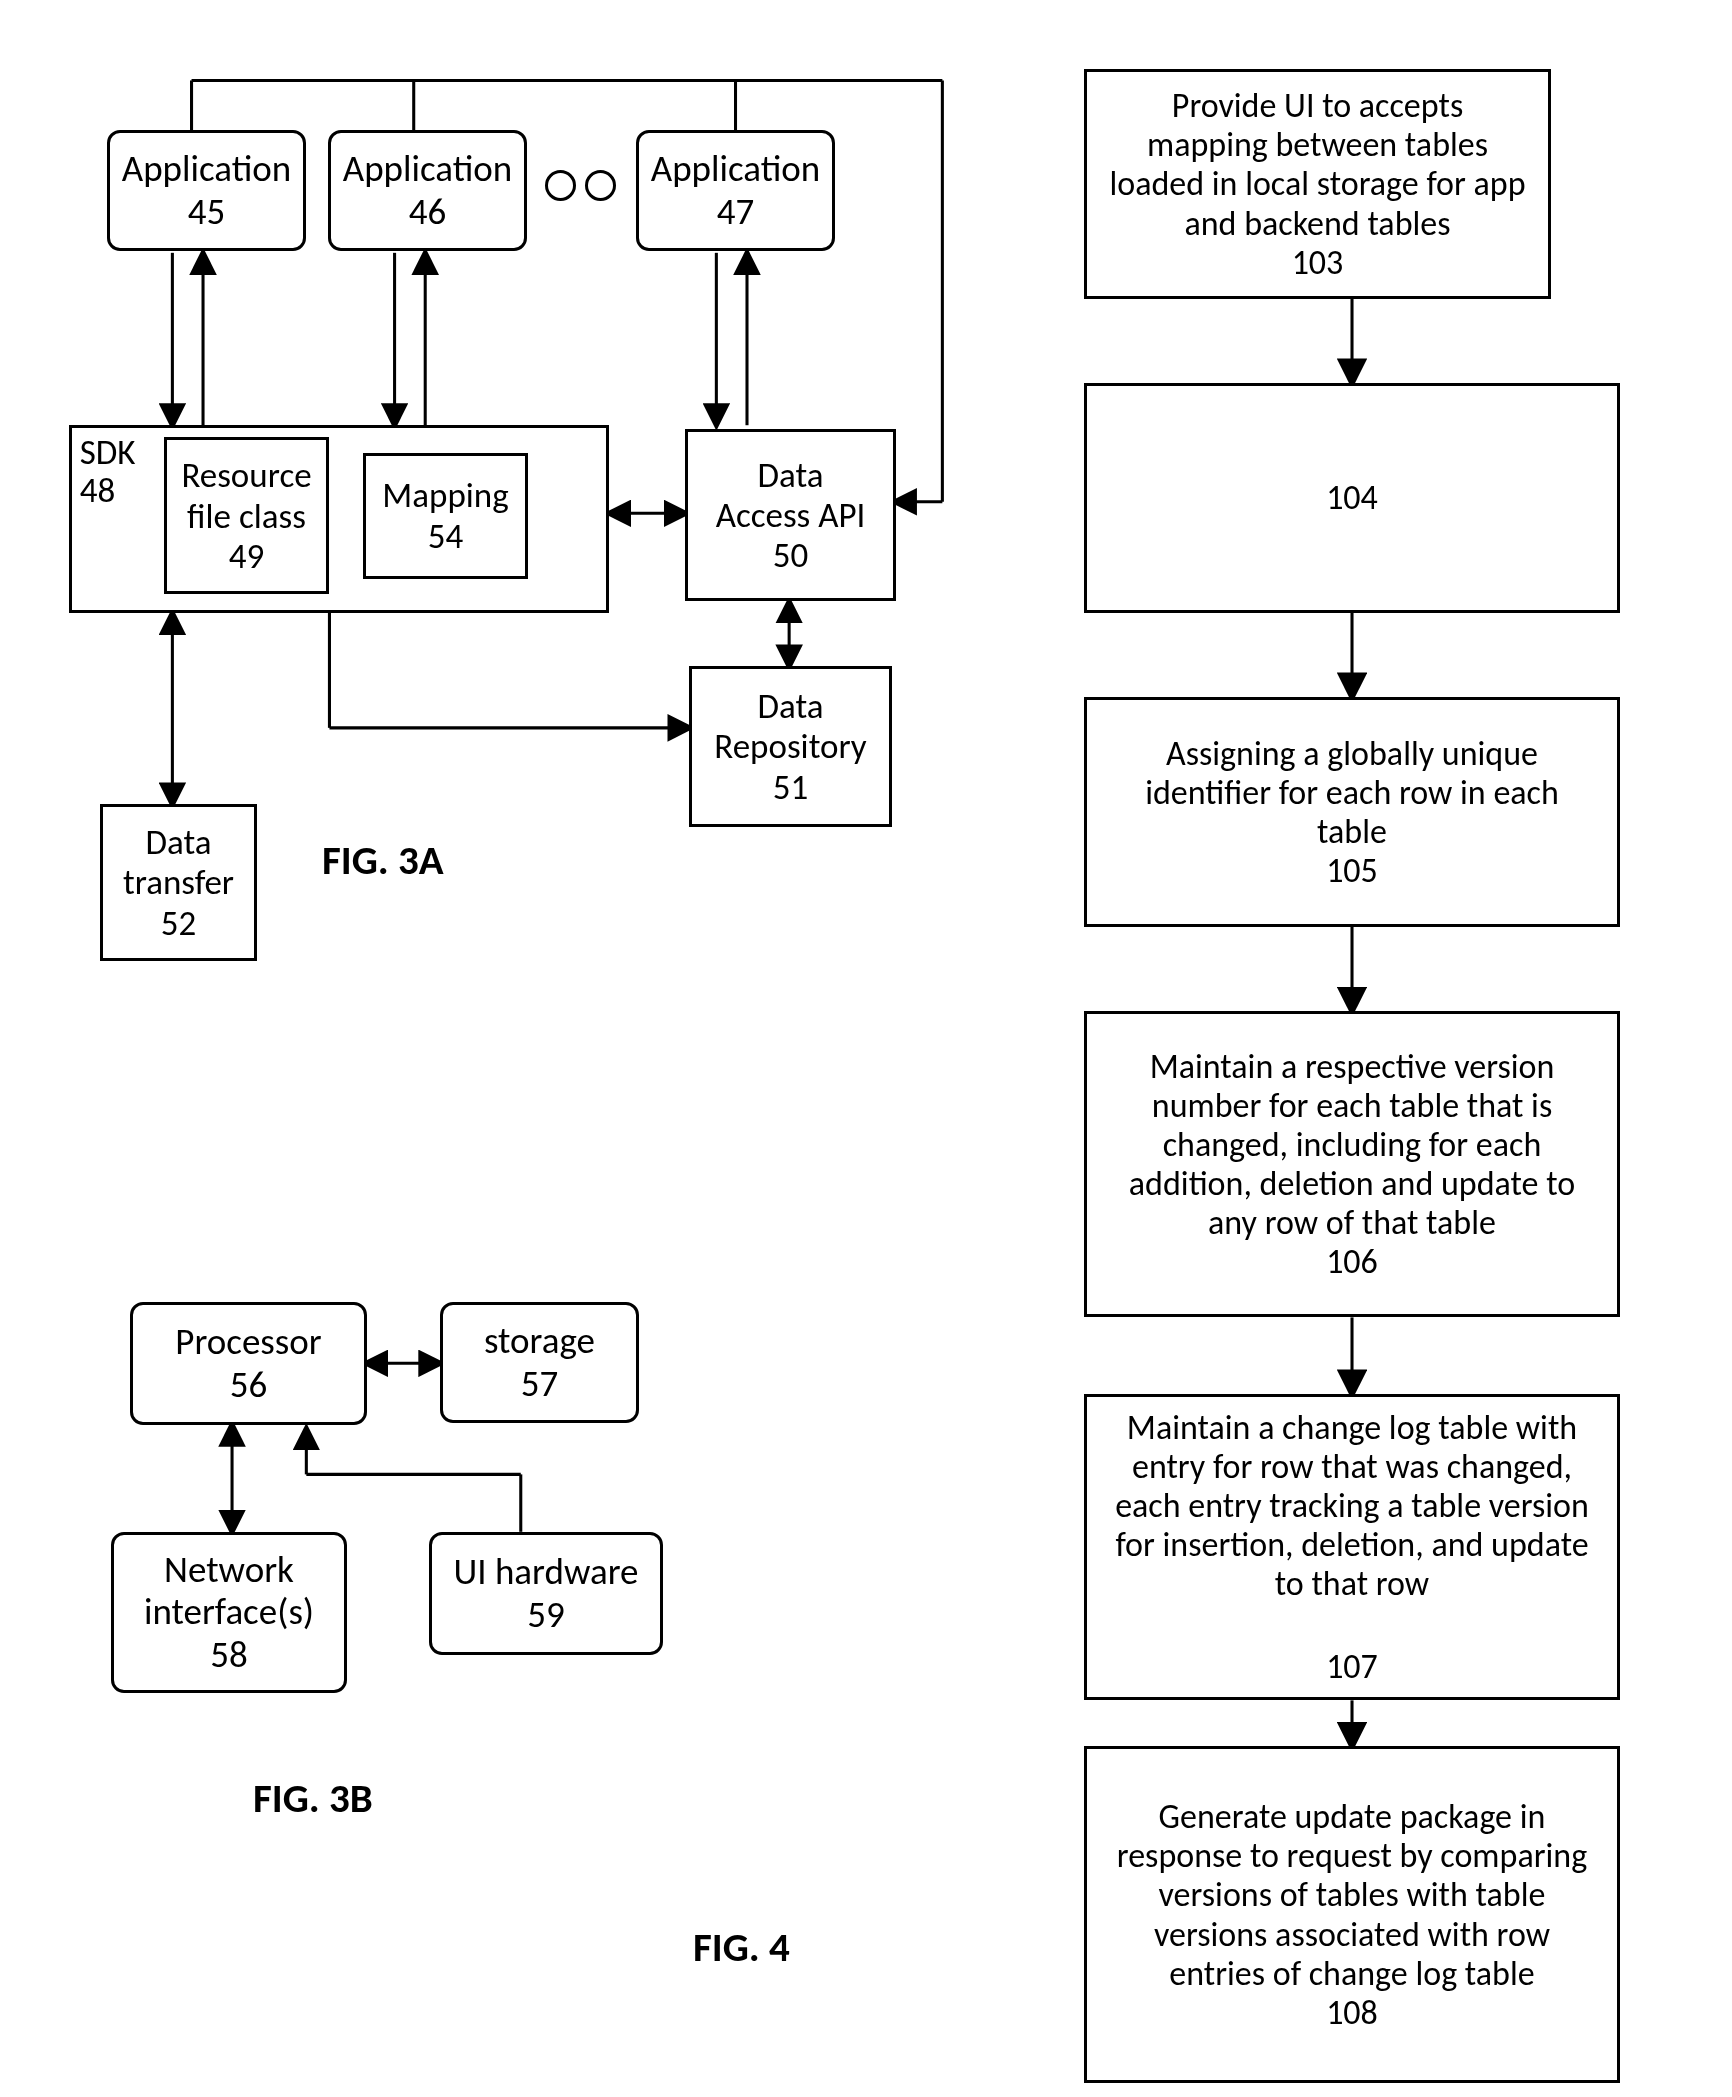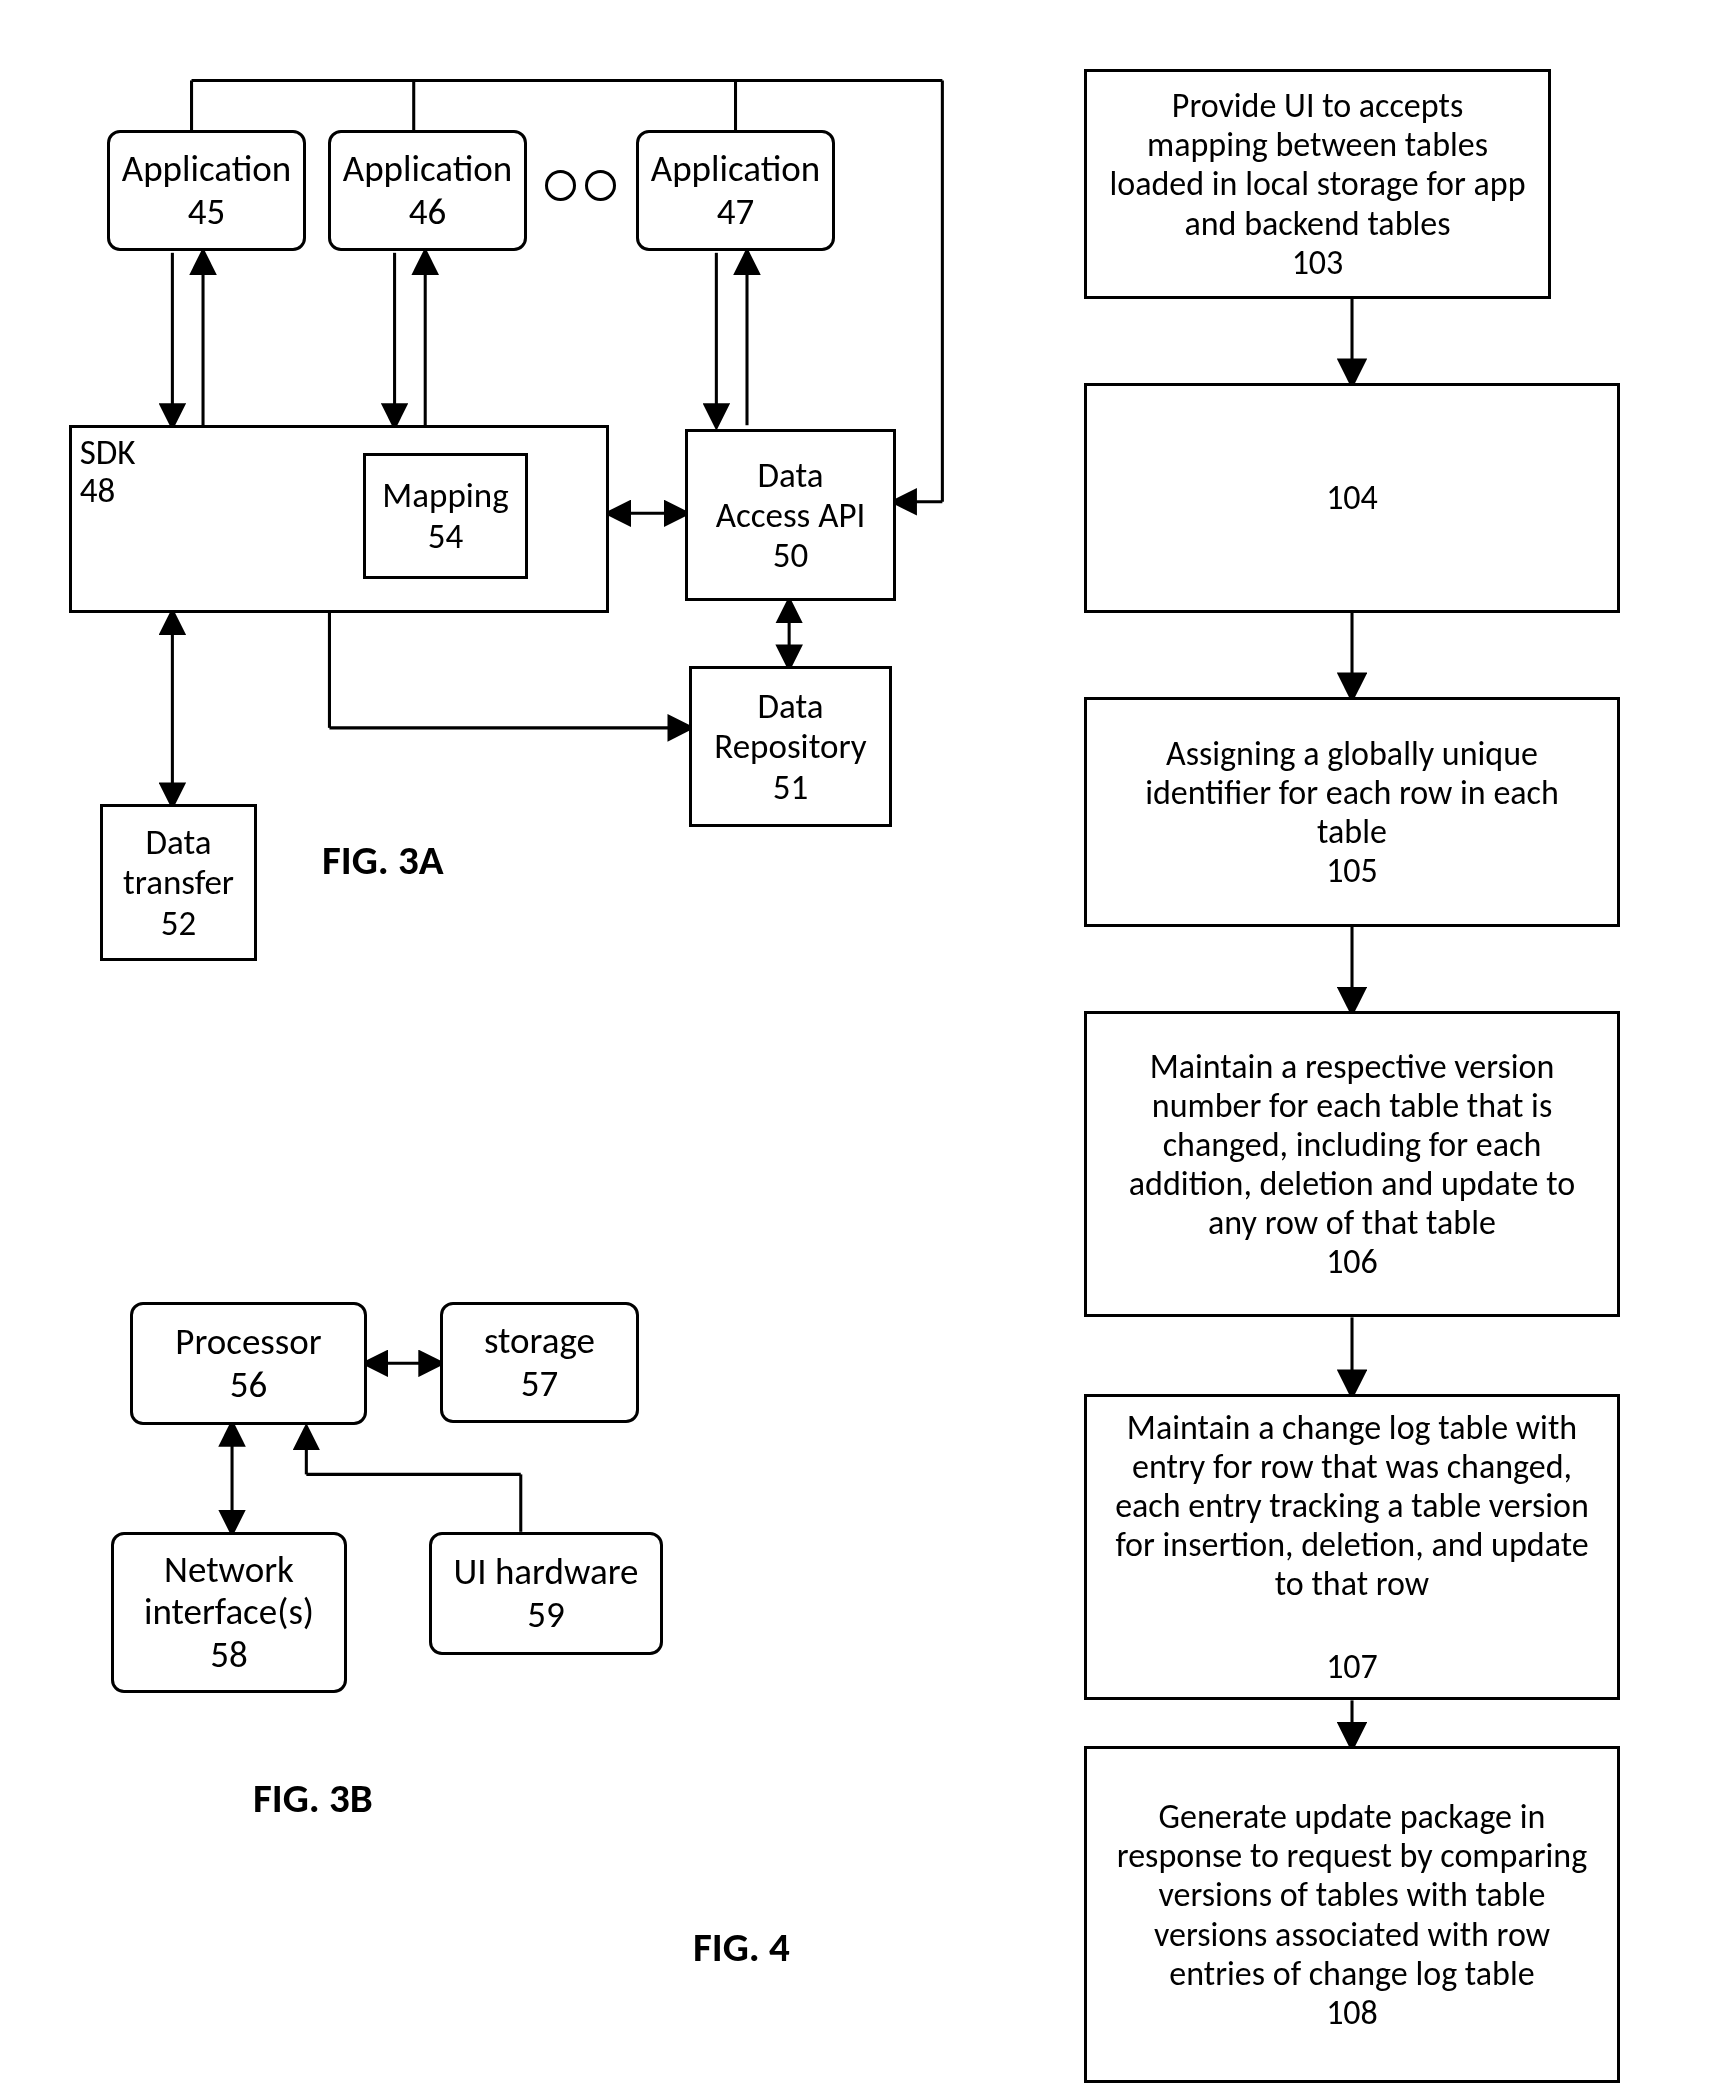--- a/index.html
+++ b/index.html
@@ -132,20 +132,25 @@
     <span class="txt">Application</span>
     <span>47</span>
   </div>
 
   <div class="box f46" style="left:69px; top:425px; width:540px; height:188px; justify-content:flex-start; align-items:flex-start; padding:4.6px 7.7px;">
     <div style="text-align:left; line-height:1.1;">
       <span>SDK</span><br>
       <span>48</span>
     </div>
 
+    <div class="box-inner f46" style="position:absolute; left:92px; top:9.2px; width:165px; height:157px;">
+      <span class="txt">Resource
+file class</span>
+      <span>49</span>
+    </div>
     <div class="box-inner f46" style="position:absolute; left:291px; top:24.5px; width:165px; height:126px;">
       <span class="txt">Mapping</span>
       <span>54</span>
     </div>
   </div>
 
   <div class="box f46" style="left:685px; top:429px; width:211px; height:172px;">
     <span class="txt">Data
 Access API</span>
     <span>50</span>

